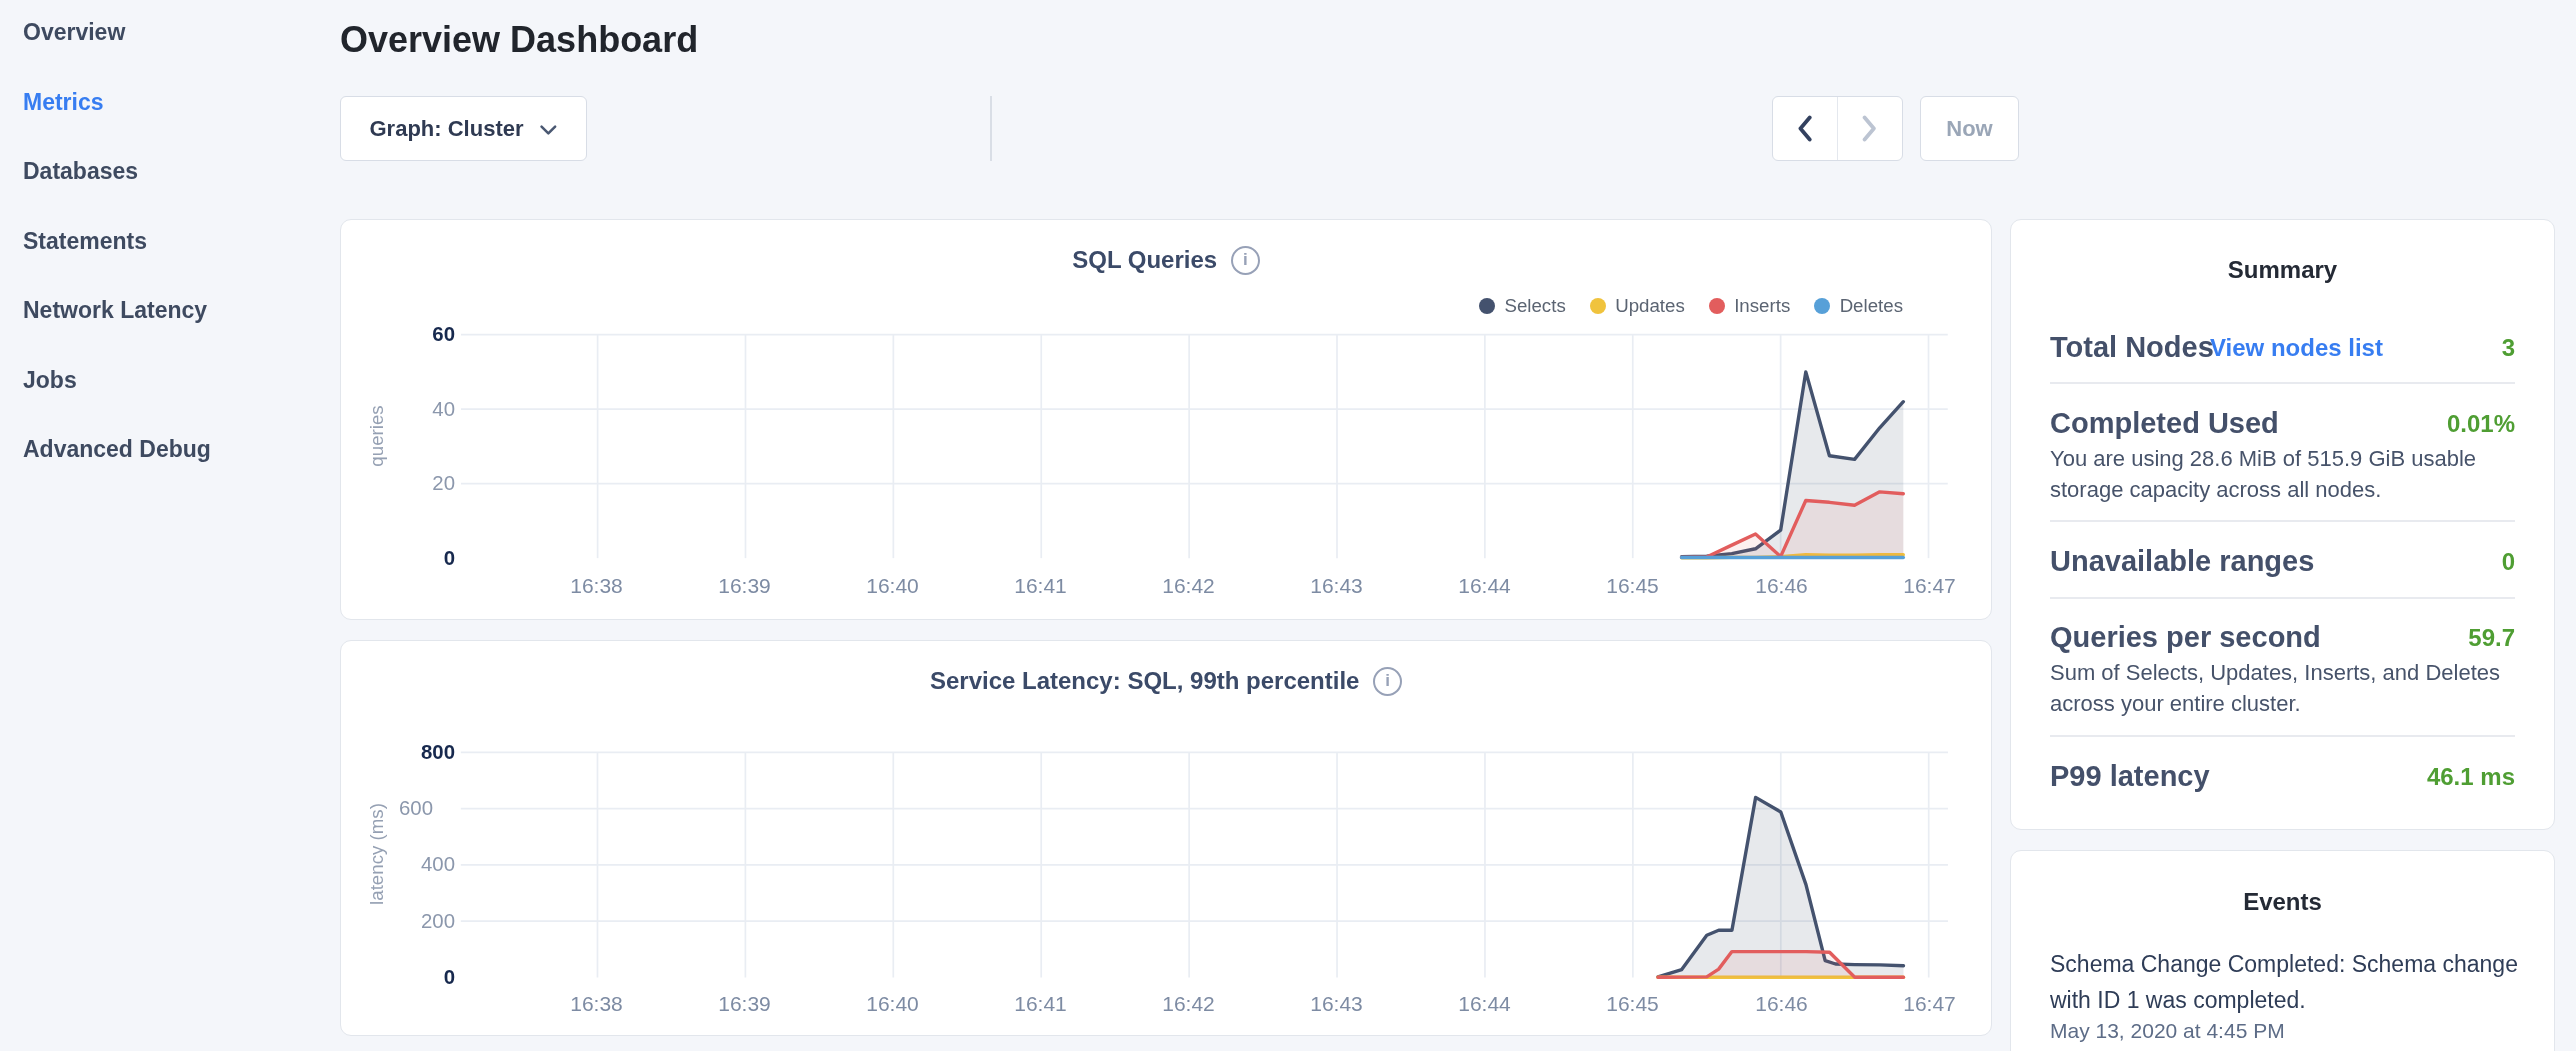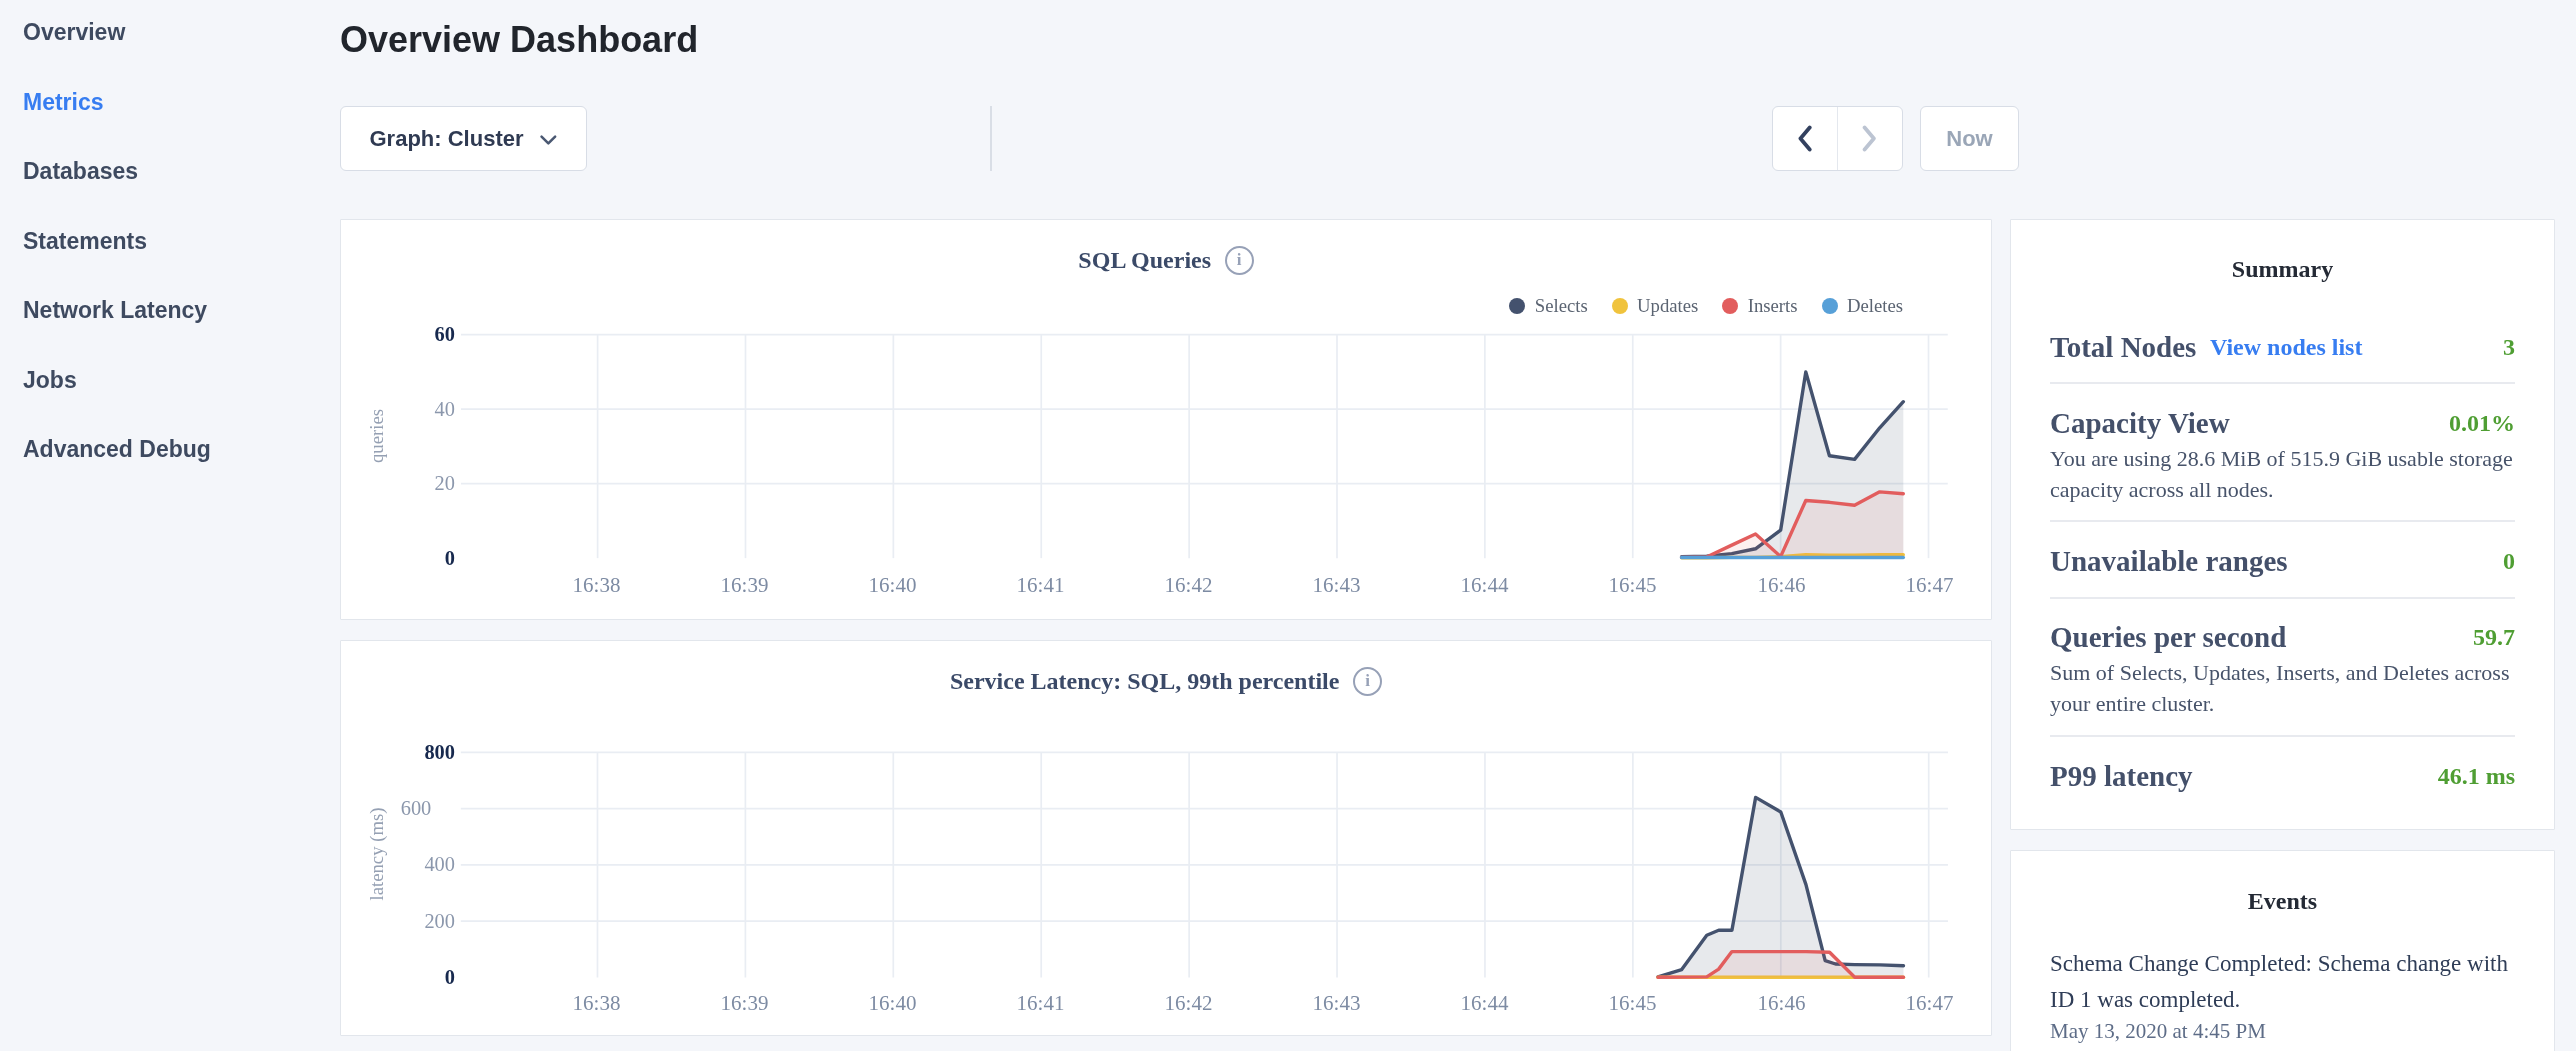--- a/index.html
+++ b/index.html
@@ -8,21 +8,21 @@
 
   
   .sidebar{position:absolute;left:23px;top:20.4px;width:289px;}
   .nav-item{height:25.5px;line-height:25.5px;margin-bottom:44px;font-size:23px;font-weight:600;
             color:#3e4a60;cursor:pointer;}
   .nav-item.active{color:#377df1;font-weight:700;}
 
   
   .page-title{position:absolute;left:340px;top:18.7px;font-size:36px;font-weight:600;color:#21252c;}
 
-  .controls{position:absolute;left:0;top:106px;height:83px;width:100%;}
+  .controls{position:absolute;left:0;top:96px;height:83px;width:100%;}
   .btn{position:absolute;top:0;height:65px;background:#fff;border:1.7px solid #d8dde6;
        border-radius:6px;box-sizing:border-box;display:flex;align-items:center;
        justify-content:center;gap:15.3px;font-size:22px;font-weight:700;color:#2f3a52;cursor:pointer;}
   .btn-graph{left:340px;width:247px;}
   .btn-dash{left:628px;width:317px;}
   .controls-divider{position:absolute;left:990px;top:0;width:1.7px;height:65px;background:#d9dee6;}
 
   .time-picker{position:absolute;left:1026px;top:0;width:726px;height:65px;background:#fff;
        border:1.7px solid #d8dde6;border-radius:6px;box-sizing:border-box;display:flex;
        align-items:center;cursor:pointer;}
@@ -31,21 +31,21 @@
   .time-label{margin-left:24px;font-size:23px;font-weight:700;color:#25314d;flex:1;}
   .time-caret{margin-right:29px;}
 
   .arrow-group{position:absolute;left:1772px;top:0;width:131px;height:65px;background:#fff;
        border:1.7px solid #d8dde6;border-radius:6px;box-sizing:border-box;display:flex;}
   .arrow-half{flex:1;display:flex;align-items:center;justify-content:center;cursor:pointer;}
   .arrow-half.first{border-right:1.7px solid #e4e8ee;}
   .btn-now{left:1920px;width:99px;color:#9aa6b7;cursor:default;}
 
   
-  .panel{position:absolute;background:#fff;border:1.7px solid #e2e6ec;border-radius:1px;box-sizing:border-box;font-family:Liberation Serif, serif;}
+  .panel{position:absolute;background:#fff;border:1.7px solid #e2e6ec;border-radius:11px;box-sizing:border-box;}
   .panel-chart1{left:340px;top:219px;width:1652px;height:401px;}
   .panel-chart2{left:340px;top:640px;width:1652px;height:396px;}
 
   .chart-title-row{position:absolute;left:0;top:25.5px;width:100%;display:flex;align-items:center;
        justify-content:center;gap:13.6px;}
   .chart-title{font-size:24px;font-weight:700;color:#3b4a68;}
   .info-icon{width:29px;height:29px;border:2.6px solid #97a1b7;border-radius:50%;box-sizing:border-box;
        display:flex;align-items:center;justify-content:center;font-size:17px;font-weight:700;
        color:#97a1b7;}
   .legend{position:absolute;top:75px;right:88px;display:flex;gap:24px;align-items:center;}
@@ -227,21 +227,21 @@
     </div>
 
   <div class="panel panel-summary">
     <div class="side-title" style="top:36px;">Summary</div>
 
     <div class="srow-label" style="top:114px;">Total Nodes</div>
     <div class="srow-link" style="top:114px;">View nodes list</div>
     <div class="srow-value" style="top:114px;">3</div>
     <div class="sdivider" style="top:162px;"></div>
 
-    <div class="srow-label" style="top:190px;">Capacity View</div>
+    <div class="srow-label" style="top:190px;">Completed Used</div>
     <div class="srow-value" style="top:190px;">0.01%</div>
     <div class="srow-desc" style="top:223px;">You are using 28.6 MiB of 515.9 GiB usable storage capacity across all nodes.</div>
     <div class="sdivider" style="top:300px;"></div>
 
     <div class="srow-label" style="top:328px;">Unavailable ranges</div>
     <div class="srow-value" style="top:328px;">0</div>
     <div class="sdivider" style="top:377px;"></div>
 
     <div class="srow-label" style="top:404px;">Queries per second</div>
     <div class="srow-value" style="top:404px;">59.7</div>

